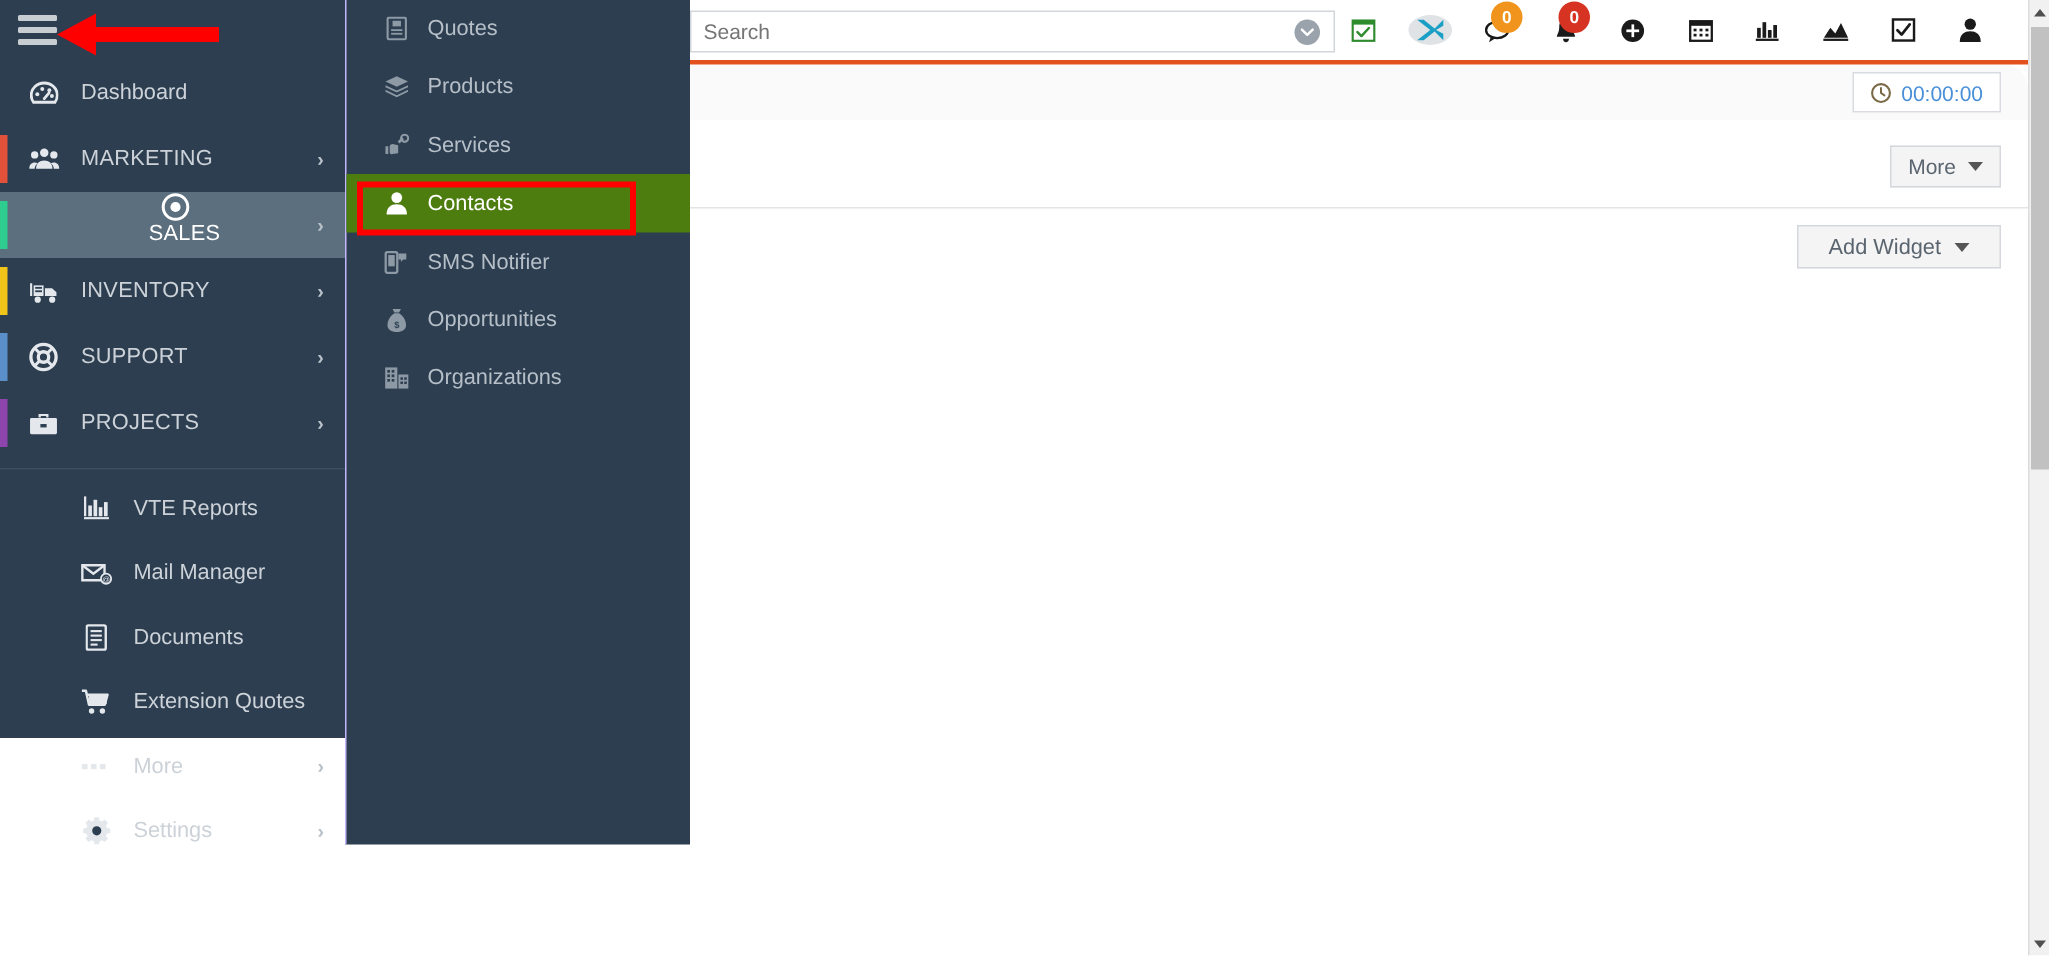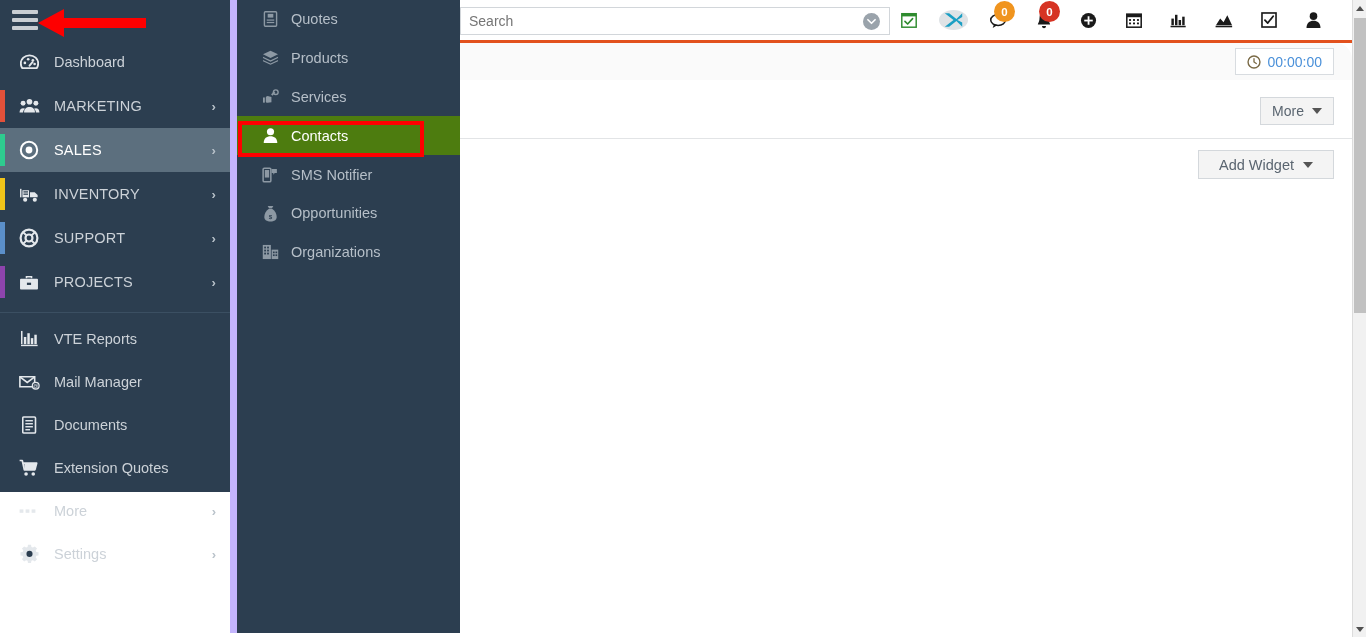--- a/index.html
+++ b/index.html
@@ -29,41 +29,41 @@
     position: relative;
     height: 44px;
     display: flex; align-items: center;
     color: #ccd2d8;
     font-size: 14.5px;
     padding-left: 16px;
     cursor: pointer;
     white-space: nowrap;
   }
   .sb-item.caps { font-size: 14.5px; letter-spacing: .2px; }
-  .sb-item.active { background: #5c6f7e; color: #ffffff; }
+  .sb-item.active { background: #5c6f7e; color: #ffffff; flex-direction: column; }
   .sb-accent { position: absolute; left: 0; top: 6px; bottom: 6px; width: 5px; border-radius: 0; }
   .sb-ico {
     width: 26px; min-width: 26px; height: 20px; margin-right: 12px;
     display: flex; align-items: center; justify-content: center;
     color: #e4e8ec;
   }
   .sb-ico svg { display: block; }
   .sb-chev {
     position: absolute; right: 14px; top: 50%; transform: translateY(-50%);
     font-size: 13px; color: #b9c2ca; font-weight: bold;
   }
   .sb-divider { height: 1px; background: #3b4f62; margin: 8px 0 4px 0; }
-  .sb-item.sm { height: 43px; font-size: 14.5px; }
+  .sb-item.sm { height: 43px; font-size: 14.5px; margin-left: 35px; }
 
   
   .submenu {
     position: absolute; left: 230px; top: 0;
-    width: 230px; height: 633px;
+    width: 230px; height: 563px;
     background: #2c3e50;
-    border-left: 7px solid #c4b5fd;
+    border-left: 1px solid #c4b5fd;
     z-index: 25;
   }
   .sub-item {
     position: relative;
     height: 38.8px;
     display: flex; align-items: center;
     padding-left: 22px;
     color: #b6bfc8;
     font-size: 14.5px;
     cursor: pointer;

